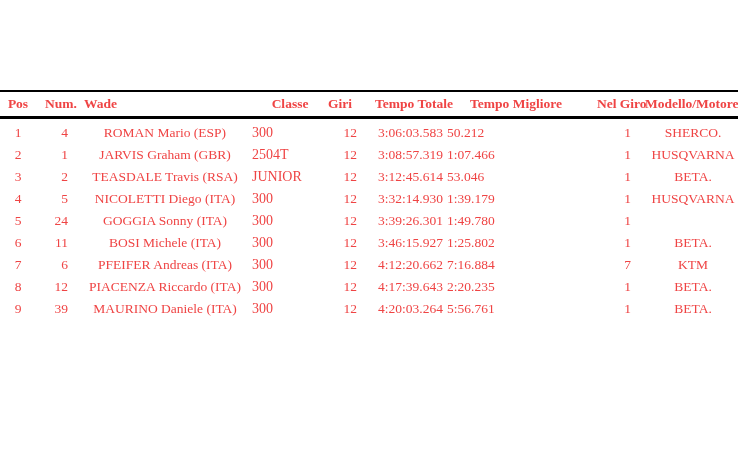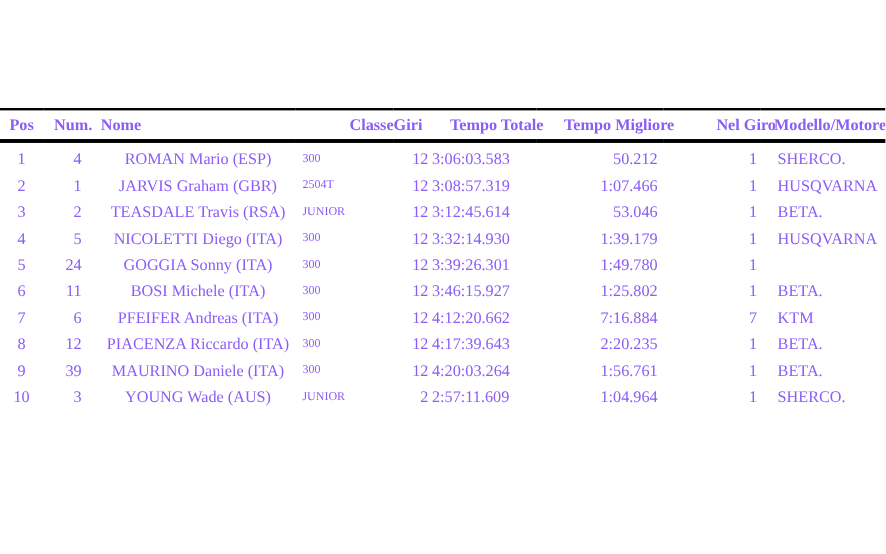--- a/index.html
+++ b/index.html
@@ -45,68 +45,68 @@
     font-size: 13.5px;
     font-weight: bold;
     white-space: nowrap;
     padding: 0;
     border-bottom: 3px solid #000;
     overflow: visible;
   }
   th.pos            { text-align: center; }
   th.num            { text-align: right; padding-left: 9px; }
   th.nome           { text-align: left; padding-left: 14px; }
-  th.classe         { text-align: right; padding-left: 6px; }
+  th.classe         { text-align: center; padding-left: 6px; }
   th.giri           { text-align: left; padding-right: 3px; }
   th.tempo_totale   { text-align: right; padding-left: 15px; }
   th.tempo_migliore { text-align: center; padding-left: 23px; margin-top: 24px; }
   th.nel_giro       { text-align: center; padding-left: 44px; }
   th.modello        { text-align: left; padding-left: 11px; }
 
   tbody td {
     height: 16px;
     padding: 6px 0 0 0;
     vertical-align: top;
     line-height: 16px;
     font-size: 13.5px;
     white-space: nowrap;
     overflow: visible;
   }
   td.pos            { text-align: center; }
   td.num            { text-align: right; padding-right: 2px; }
   td.nome           { text-align: center; padding-left: 14px; }
-  td.classe         { text-align: left; padding-left: 6px; font-size: 10px; line-height: 16px; }
+  td.classe         { text-align: left; padding-left: 6px; font-size: 14px; line-height: 16px; }
   td.giri           { text-align: right; padding-right: 3px; }
-  td.tempo_totale   { text-align: left; padding-right: 4px; }
-  td.tempo_migliore { text-align: right; padding-right: 5px; }
+  td.tempo_totale   { text-align: right; padding-right: 4px; }
+  td.tempo_migliore { padding-right: 5px; }
   td.nel_giro       { text-align: right; padding-right: 3px; }
-  td.modello        { text-align: left; padding-left: 14px; }
+  td.modello        { text-align: center; padding-left: 14px; }
 </style>
 </head>
 <body>
 
-<div class="page" style="background: rgb(255, 255, 255); color: #8b5cf6;">
+<div class="page" style="background: rgb(255, 255, 255); color: #ef4444;">
   <div class="table-wrap">
     <table class="results">
       <colgroup>
         <col class="pos">
           <col class="num">
           <col class="nome">
           <col class="classe">
           <col class="giri">
         <col class="tempo_totale">
           <col class="tempo_migliore">
           <col class="nel_giro">
           <col class="modello">
       </colgroup>
       <thead>
         <tr>
             <th class="pos">Pos</th>
             <th class="num">Num.</th>
-            <th class="nome">Nome</th>
+            <th class="nome">Wade</th>
             <th class="classe">Classe</th>
             <th class="giri">Giri</th>
             <th class="tempo_totale">Tempo Totale</th>
             <th class="tempo_migliore">Tempo Migliore</th>
             <th class="nel_giro">Nel Giro</th>
             <th class="modello">Modello/Motore</th>
           </tr>
       </thead>
       <tbody>
           <tr>
@@ -197,31 +197,20 @@
             <td class="nel_giro">1</td>
             <td class="modello">BETA.</td>
           </tr>
           <tr>
             <td class="pos">9</td>
             <td class="num">39</td>
             <td class="nome">MAURINO Daniele (ITA)</td>
             <td class="classe">300</td>
             <td class="giri">12</td>
             <td class="tempo_totale">4:20:03.264</td>
-            <td class="tempo_migliore">1:56.761</td>
-            <td class="nel_giro">1</td>
-            <td class="modello">BETA.</td>
-          </tr>
-          <tr>
-            <td class="pos">10</td>
-            <td class="num">3</td>
-            <td class="nome">YOUNG Wade (AUS)</td>
-            <td class="classe">JUNIOR</td>
-            <td class="giri">2</td>
-            <td class="tempo_totale">2:57:11.609</td>
-            <td class="tempo_migliore">1:04.964</td>
-            <td class="nel_giro">1</td>
-            <td class="modello">SHERCO.</td>
+            <td class="tempo_migliore">5:56.761</td>
+            <td class="nel_giro">1</td>
+            <td class="modello">BETA.</td>
           </tr>
         </tbody>
     </table>
   </div>
 </div>
 
 </body></html>

